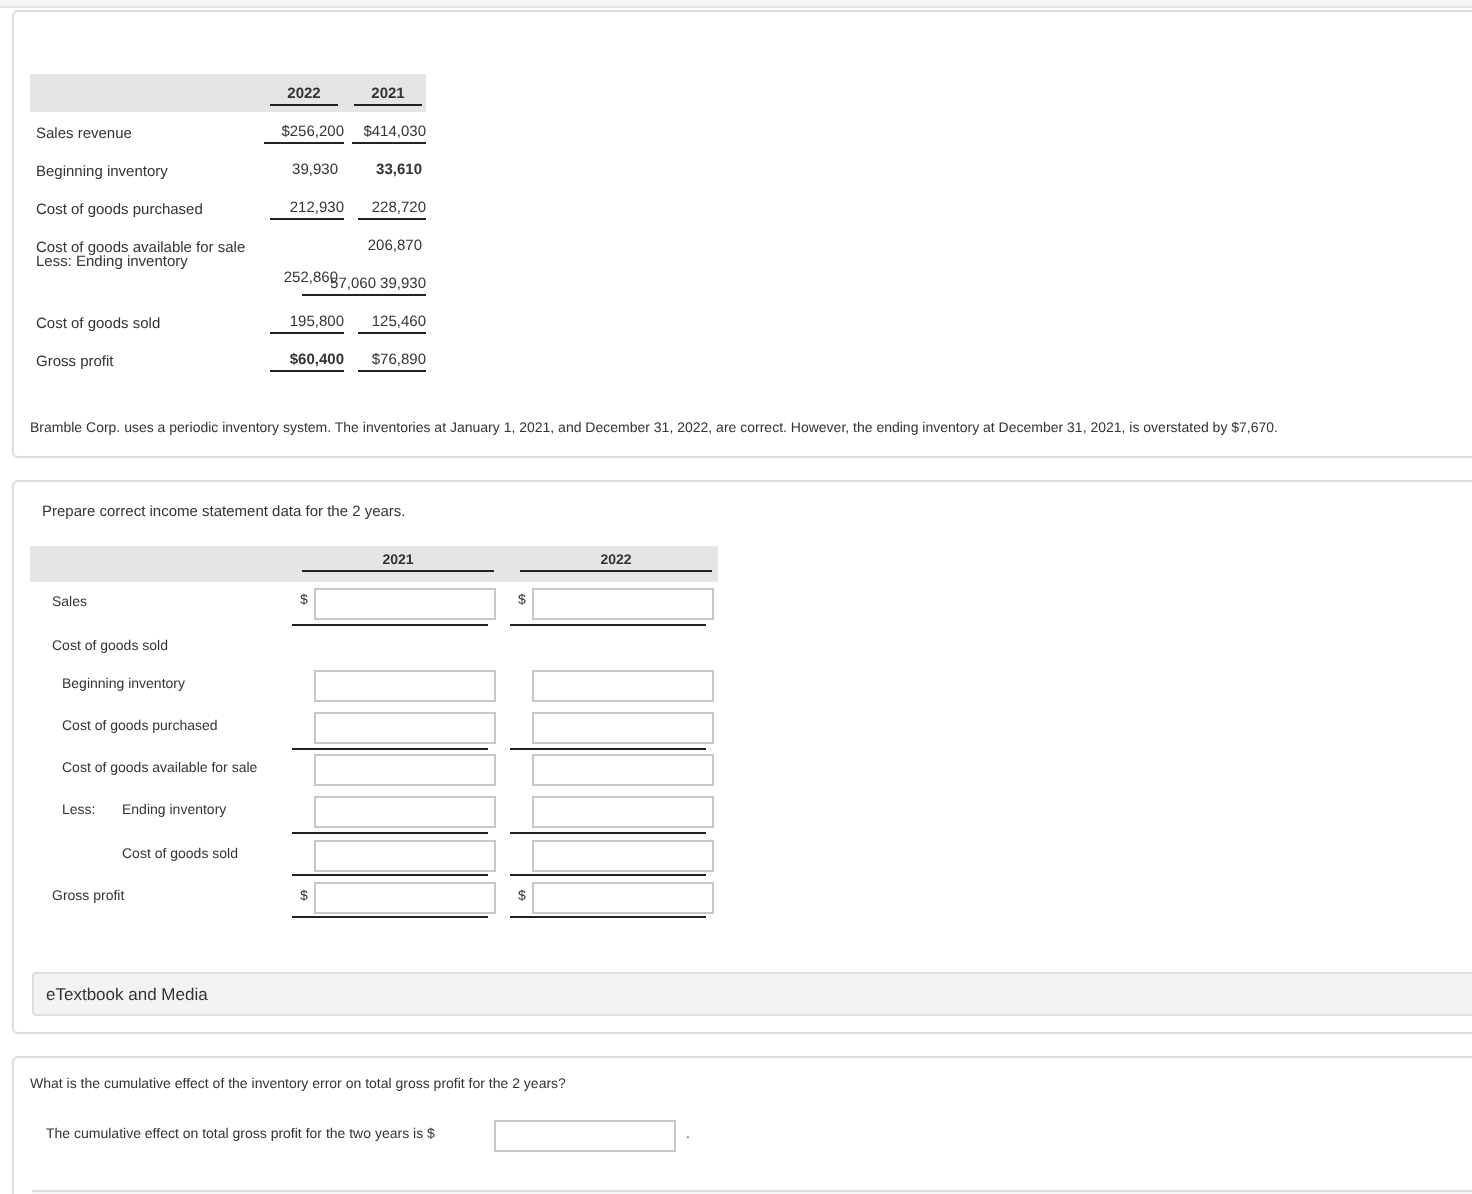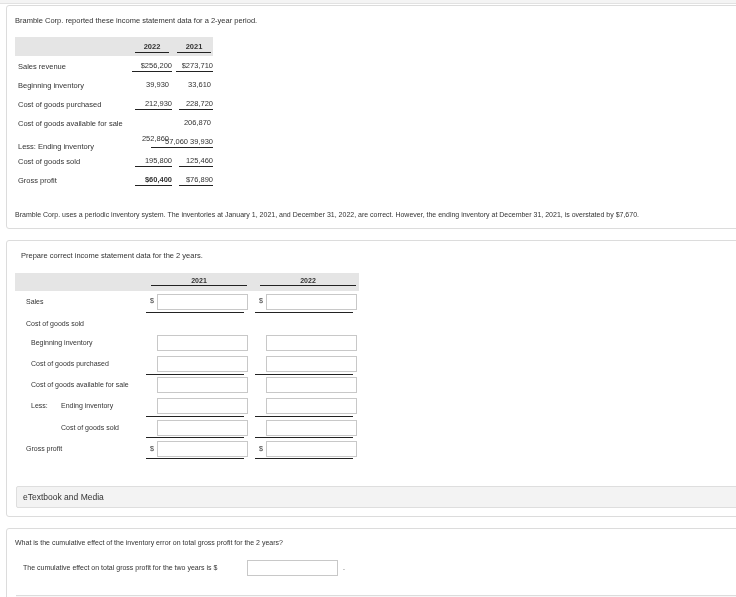--- a/index.html
+++ b/index.html
@@ -28,44 +28,43 @@
   .rule { position: absolute; height: 1.2px; background: #222; width: 98px; }
   .etb { position: absolute; left: 9px; top: 245px; width: 730px; height: 22px; background: #f3f3f3; border: 1px solid #dedede; border-radius: 2px; padding: 5px 6px; font-size: 8.5px; color: #333; }
   .p3-bar { position: absolute; left: 9px; top: 66px; width: 730px; height: 20px; background: #f7f7f7; border-top: 1px solid #dcdcdc; }
 </style>
 </head>
 <body>
 
 <div class="topbar"></div>
 
 <div class="panel p1">
-  <div class="abs" style="left:8px;top:10px;font-size:7.5px;">Bramble Corp. reported these income statement data for a 2-year period.</div>
 
   <div class="t1-head"></div>
   <div class="t1-yr" style="left:128px;">2022</div>
   <div class="t1-yr" style="left:170px;">2021</div>
 
   <div>
     <div class="t1-label" style="top:56px;">Sales revenue</div>
     <div class="t1-val ul" style="left:125px;top:55px;width:40px;">$256,200</div>
-    <div class="t1-val ul" style="left:169px;top:55px;width:37px;">$273,710</div>
+    <div class="t1-val ul" style="left:169px;top:55px;width:37px;">$414,030</div>
 
     <div class="t1-label" style="top:75px;">Beginning inventory</div>
     <div class="t1-val" style="left:125px;top:74px;width:37px;">39,930</div>
-    <div class="t1-val" style="left:169px;top:74px;width:35px;">33,610</div>
+    <div class="t1-val" style="left:169px;top:74px;width:35px;font-weight:bold;">33,610</div>
 
     <div class="t1-label" style="top:94px;">Cost of goods purchased</div>
     <div class="t1-val ul" style="left:128px;top:93px;width:37px;">212,930</div>
     <div class="t1-val ul" style="left:172px;top:93px;width:34px;">228,720</div>
 
     <div class="t1-label" style="top:113px;">Cost of goods available for sale</div>
     <div class="t1-val" style="left:125px;top:128px;width:37px;">252,860</div>
     <div class="t1-val" style="left:169px;top:112px;width:35px;">206,870</div>
 
-    <div class="t1-label" style="top:136px;">Less: Ending inventory</div>
+    <div class="t1-label" style="top:120px;">Less: Ending inventory</div>
     <div class="t1-val ul" style="left:144px;top:131px;width:37px;">57,060</div>
     <div class="t1-val ul" style="left:172px;top:131px;width:34px;">39,930</div>
 
     <div class="t1-label" style="top:151px;">Cost of goods sold</div>
     <div class="t1-val ul" style="left:128px;top:150px;width:37px;">195,800</div>
     <div class="t1-val ul" style="left:172px;top:150px;width:34px;">125,460</div>
 
     <div class="t1-label" style="top:170px;">Gross profit</div>
     <div class="t1-val ul" style="left:128px;top:169px;width:37px;font-weight:bold;">$60,400</div>
     <div class="t1-val ul" style="left:172px;top:169px;width:34px;">$76,890</div>

